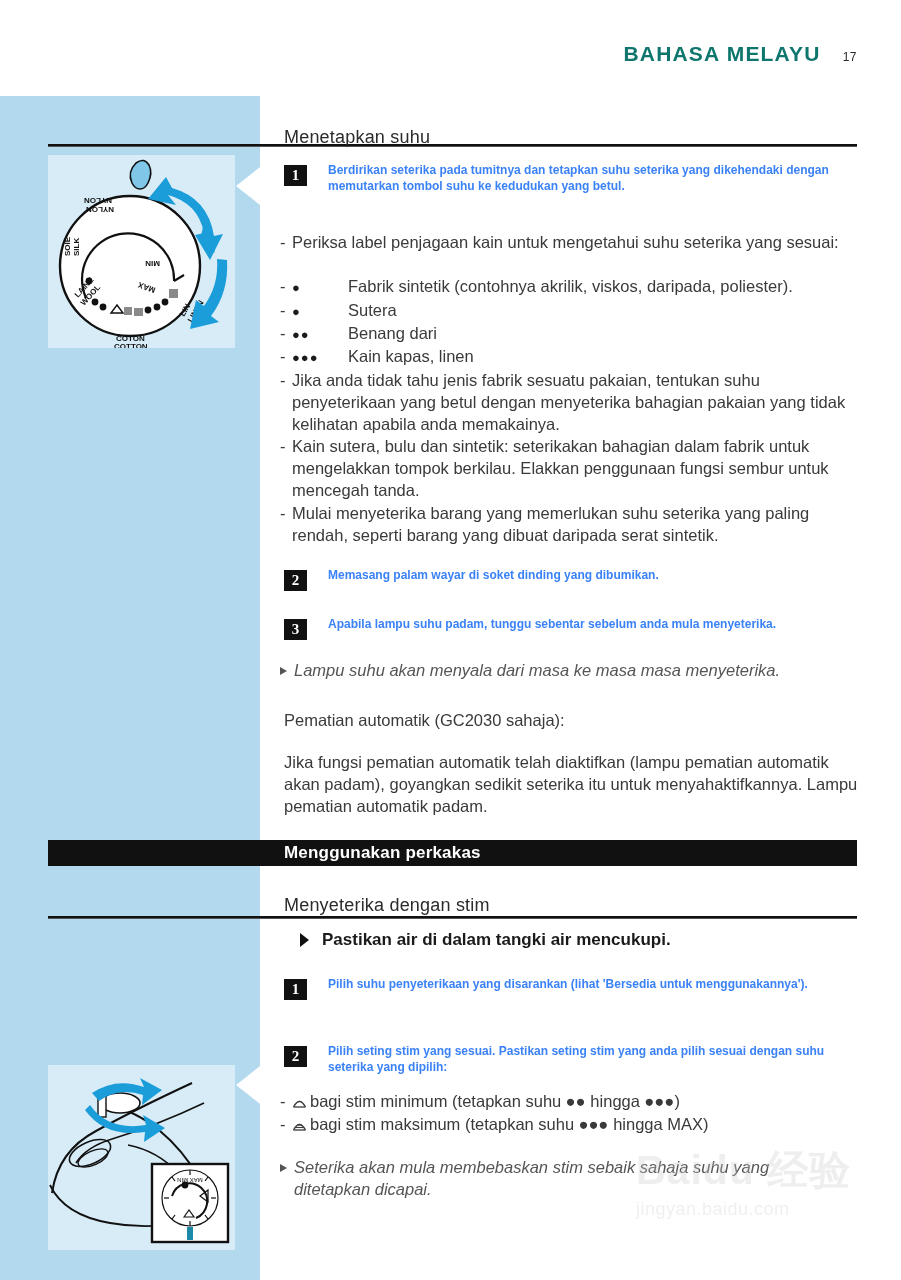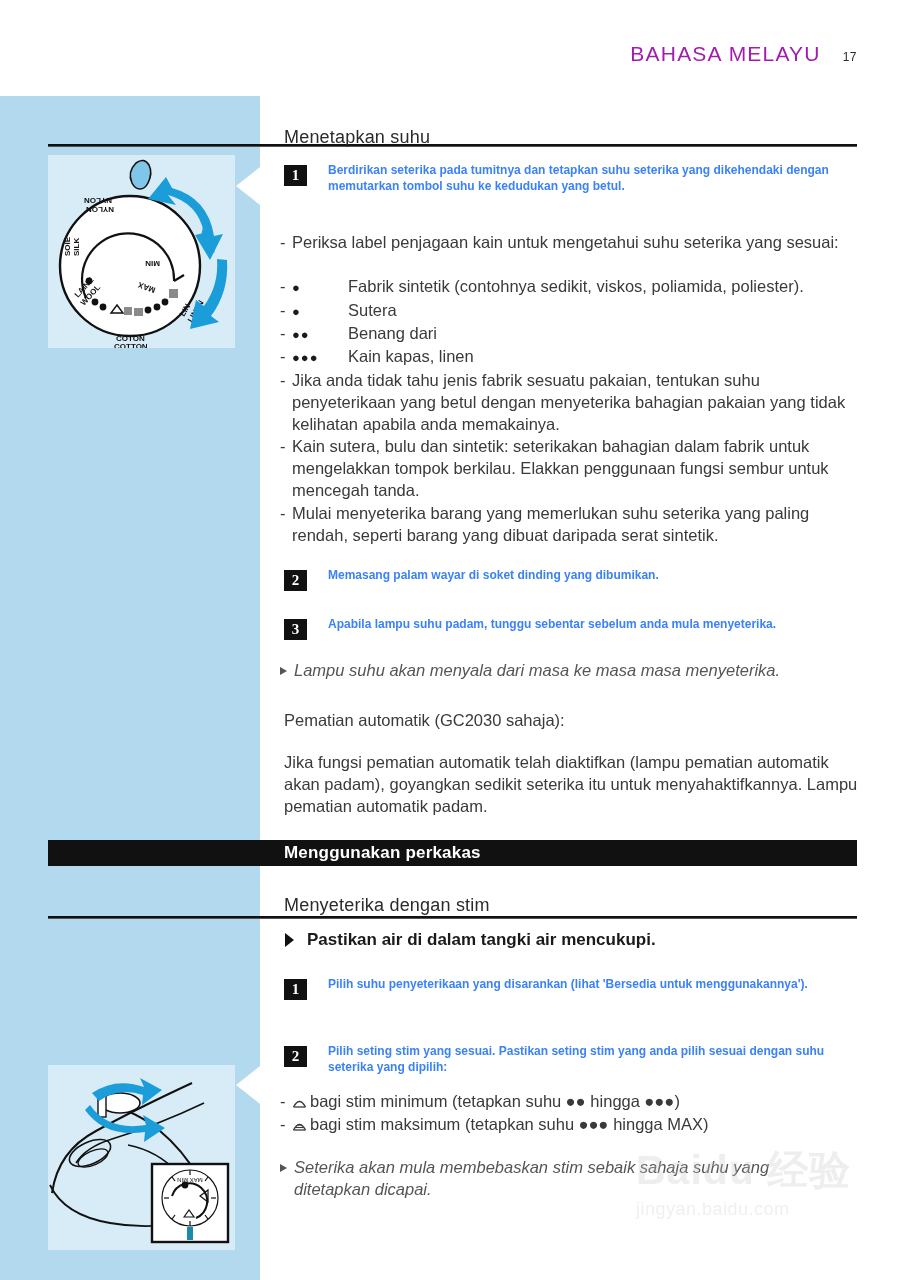--- a/index.html
+++ b/index.html
@@ -20,23 +20,23 @@
   #page-header {
     position: absolute;
     top: 42px;
     right: 44px;
     display: flex;
     align-items: baseline;
     gap: 22px;
   }
   #header-title {
     font-size: 21px;
-    font-weight: normal;
+    font-weight: bold;
     letter-spacing: 1.2px;
-    color: #a21caf;
+    color: #0f766e;
   }
   #header-pagenum {
     font-size: 12px;
     color: #2b2b2b;
     letter-spacing: 0.5px;
   }
 
   
   #sidebar {
     position: absolute;
@@ -192,21 +192,21 @@
     position: absolute;
     left: 284px;
     width: 576px;
     font-size: 16.5px;
     color: #3a3a3a;
     line-height: 1.33;
   }
 
   .bullet-fill {
     position: absolute;
-    left: 285px;
+    left: 300px;
     width: 576px;
     display: flex;
     align-items: flex-start;
     font-size: 17px;
     font-weight: bold;
     color: #1a1a1a;
   }
   .bullet-fill .bmark {
     flex: 0 0 22px;
     margin-top: 3px;
@@ -368,21 +368,21 @@
 </div>
 
 <div class="dash-item" style="top:232px;">
   <div class="dash-mark">-</div>
   <div class="dash-body">Periksa label penjagaan kain untuk mengetahui suhu seterika yang sesuai:</div>
 </div>
 
 <div class="dash-item" style="top:276px;">
   <div class="dash-mark">-</div>
   <div class="dash-body">
-    <span class="dot-col dot">●</span><span>Fabrik sintetik (contohnya sedikit, viskos, poliamida, poliester).</span>
+    <span class="dot-col dot">●</span><span>Fabrik sintetik (contohnya akrilik, viskos, daripada, poliester).</span>
   </div>
 </div>
 
 <div class="dash-item" style="top:300px;">
   <div class="dash-mark">-</div>
   <div class="dash-body">
     <span class="dot-col dot">●</span><span>Sutera</span>
   </div>
 </div>
 

